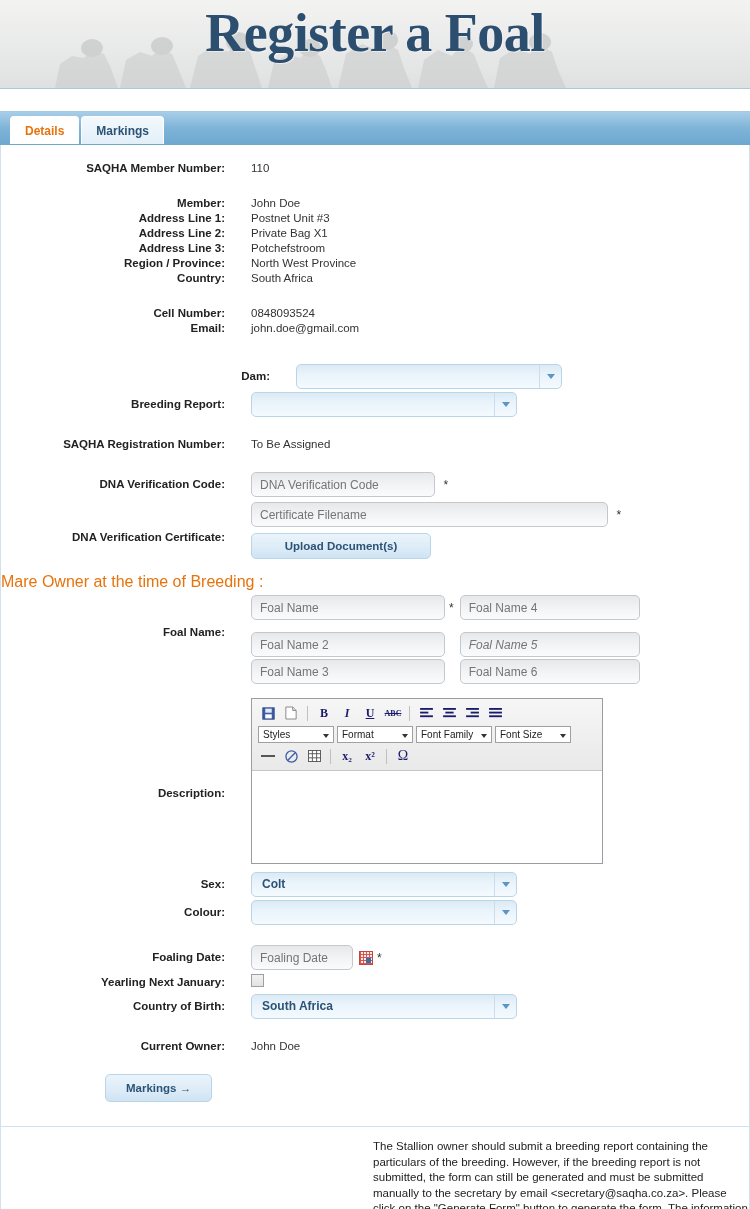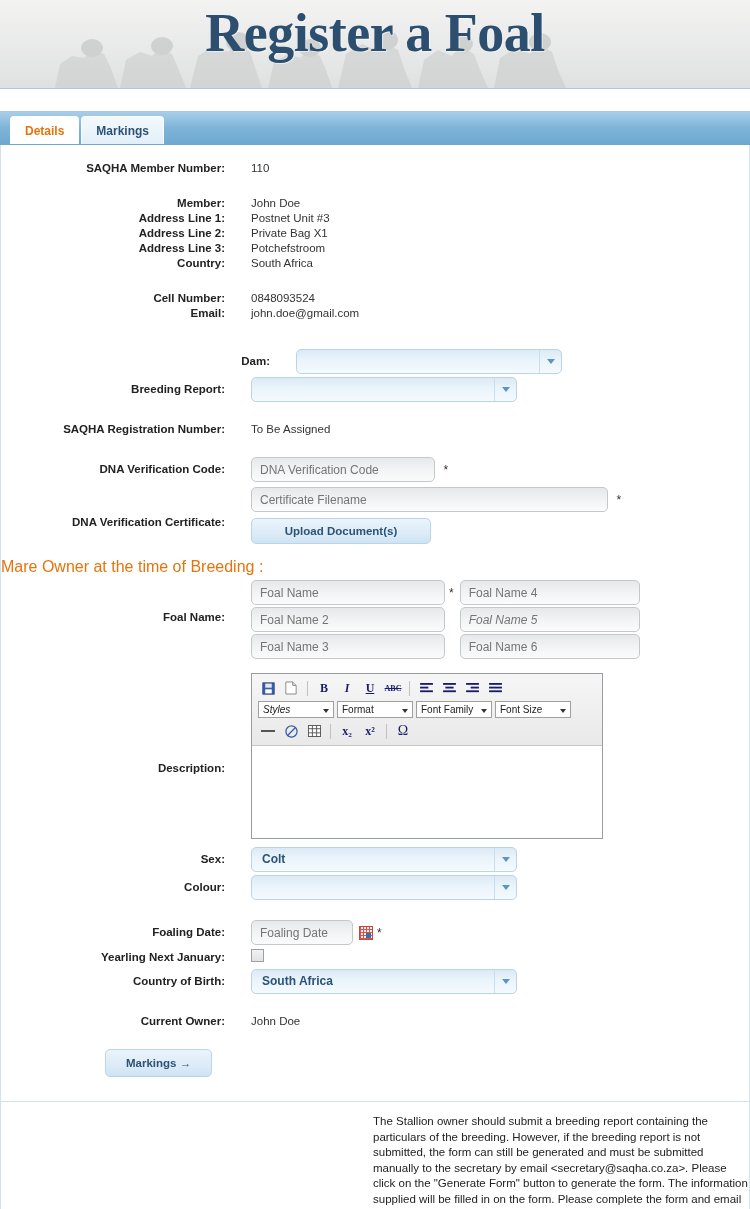--- a/index.html
+++ b/index.html
@@ -324,20 +324,24 @@
     </div>
     <div class="row">
       <div class="lbl">Address Line 2:</div>
       <div class="val">Private Bag X1</div>
     </div>
     <div class="row">
       <div class="lbl">Address Line 3:</div>
       <div class="val">Potchefstroom</div>
     </div>
     <div class="row">
+      <div class="lbl">Region / Province:</div>
+      <div class="val">North West Province</div>
+    </div>
+    <div class="row">
       <div class="lbl">Country:</div>
       <div class="val">South Africa</div>
     </div>
 
     <div class="gap-lg"></div>
 
     <div class="row">
       <div class="lbl">Cell Number:</div>
       <div class="val">0848093524</div>
     </div>
@@ -405,21 +409,21 @@
 
     <div class="row">
       <div class="orange-note">Mare Owner at the time of Breeding :</div>
     </div>
 
     <div style="height:4px;"></div>
 
     <div class="row">
       <div class="lbl" style="padding-top:30px;">Foal Name:</div>
       <div>
-        <div style="display:flex;align-items:center;margin-bottom:2px;">
+        <div style="display:flex;align-items:center;margin-bottom:12px;">
           <input class="txt" style="width: 194px;" placeholder="Foal Name">
           <span class="req">*</span>
           <input class="txt" style="width: 180px; margin-left: 6px;" placeholder="Foal Name 4">
         </div>
         <div style="display:flex;align-items:center;margin-bottom:2px;">
           <input class="txt" style="width: 194px;" placeholder="Foal Name 2">
           <span class="req" style="visibility:hidden;">*</span>
           <input class="txt" style="width: 180px; margin-left: 6px; font-style: italic;" placeholder="Foal Name 5">
         </div>
         <div style="display:flex;align-items:center;">
@@ -487,21 +491,21 @@
               <svg width="13" height="11" viewBox="0 0 14 12">
                   <g fill="#1b1b6b">
                     <rect y="0" width="14" height="2"></rect>
                     <rect y="4" width="14" height="2"></rect>
                     <rect y="8" width="14" height="2"></rect>
                   </g>
                 </svg>
             </div>
           </div>
           <div class="ed-rowbar">
-            <div class="ed-sel" style="width:76px;font-style:italic;">
+            <div class="ed-sel" style="width:76px;">
               <span>Styles</span><i></i>
             </div>
             <div class="ed-sel" style="width:76px;">
               <span>Format</span><i></i>
             </div>
             <div class="ed-sel" style="width:76px;">
               <span>Font Family</span><i></i>
             </div>
             <div class="ed-sel" style="width:76px;">
               <span>Font Size</span><i></i>

